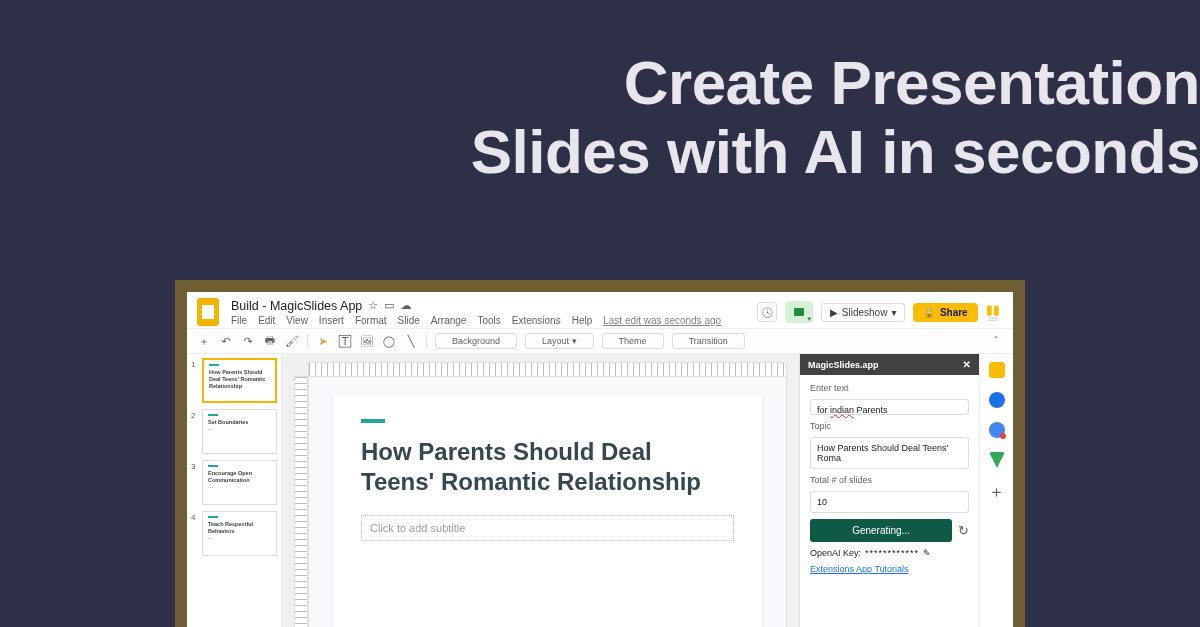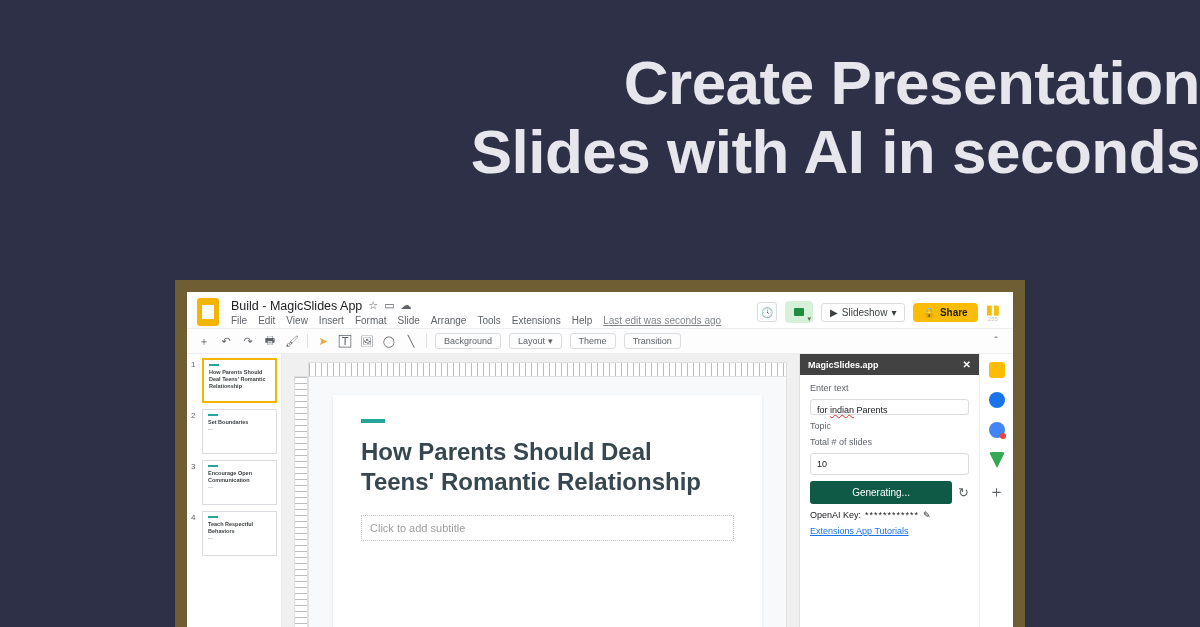--- a/index.html
+++ b/index.html
@@ -80,21 +80,21 @@
   display:flex; align-items:center; gap:8px;
   border-top:1px solid #eceff1;
   border-bottom:1px solid #eceff1;
   padding:4px 10px;
   background: #fdfdfd;
 }
 .tool-ic { width:14px; height:14px; color:#5f6368; display:flex; align-items:center; justify-content:center; font-size:11px;}
 .tool-sep { width:1px; height:14px; background:#e0e0e0; }
 .yellow-cursor { color:#e8a33d; }
 .toolbar-spacer{flex:1;}
-.toolbar-btn { border:1px solid #dadce0; border-radius:3px; font-size:9px; padding:2px 8px; color:#5f6368; display:flex; align-items:center; gap:3px;}
+.toolbar-btn { border:1px solid #dadce0; border-radius:3px; font-size:9px; padding:2px 16px; color:#5f6368; display:flex; align-items:center; gap:3px;}
 
 
 .workspace { flex:1; display:flex; min-height:0; background:#f0f0f0; }
 .thumb-col { width:95px; background:#fff; border-right:1px solid #e8eaed; padding:4px 4px; overflow:hidden;}
 .thumb-item { display:flex; gap:3px; margin-bottom:6px; }
 .thumb-num { font-size:8px; color:#5f6368; width:8px; padding-top:2px;}
 .thumb-box { flex:1; height:45px; border:1px solid #dadce0; background:#fff; padding:4px 5px; font-size:5px; color:#3c4043; line-height:1.3; position:relative; overflow:hidden;}
 .thumb-box.selected { border:2px solid #f4b400; }
 .thumb-box .accent { width:10px; height:2px; background:#26a69a; margin-bottom:3px;}
 .thumb-box .th-title{ font-weight:700; font-size:5.5px;}
@@ -267,20 +267,21 @@
         <div class="panel-head">
           <span>MagicSlides.app</span>
           <span class="close">✕</span>
         </div>
         <div class="panel-body">
           <div class="lbl">Enter text</div>
           <div class="field ta">
             <span>for </span><span class="underline">indian</span><span> Parents</span>
           </div>
           <div class="lbl">Topic</div>
+          <div class="field">How Parents Should Deal Teens' Roma</div>
           <div class="lbl">Total # of slides</div>
           <div class="field">10</div>
           <div class="gen-row">
             <div class="gen-btn">Generating...</div>
             <span class="hist-ic">↻</span>
           </div>
           <div class="key-row">
             <span>OpenAI Key:</span>
             <span class="dots">************</span>
             <span>✎</span>

